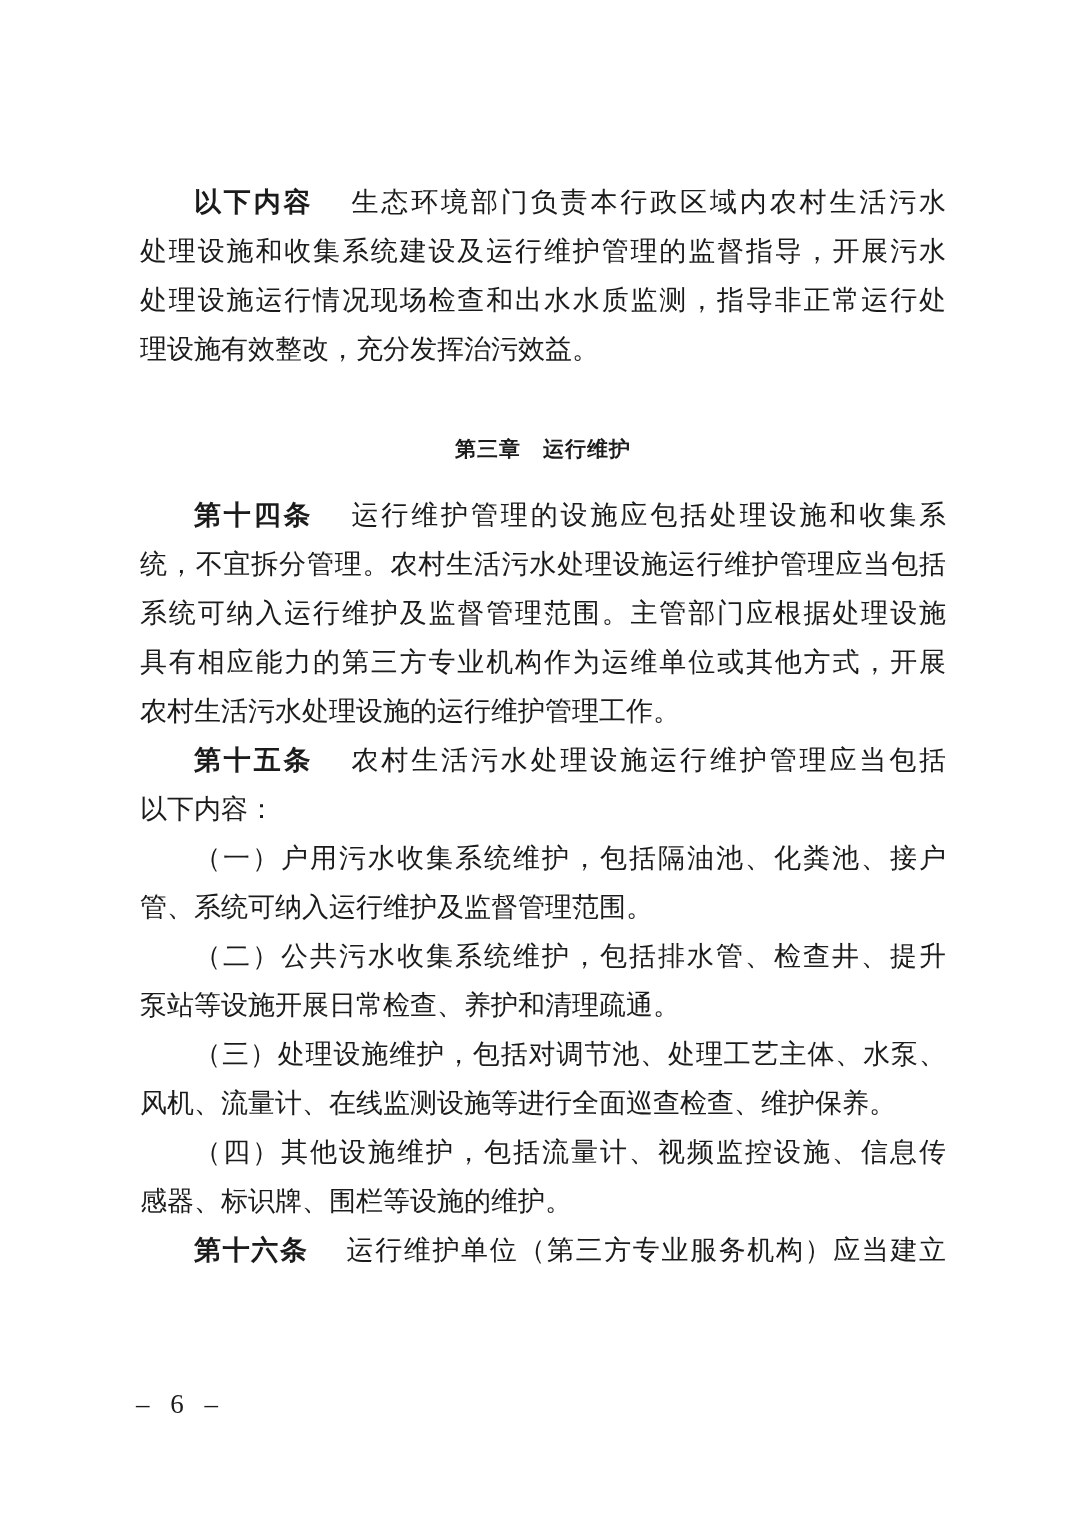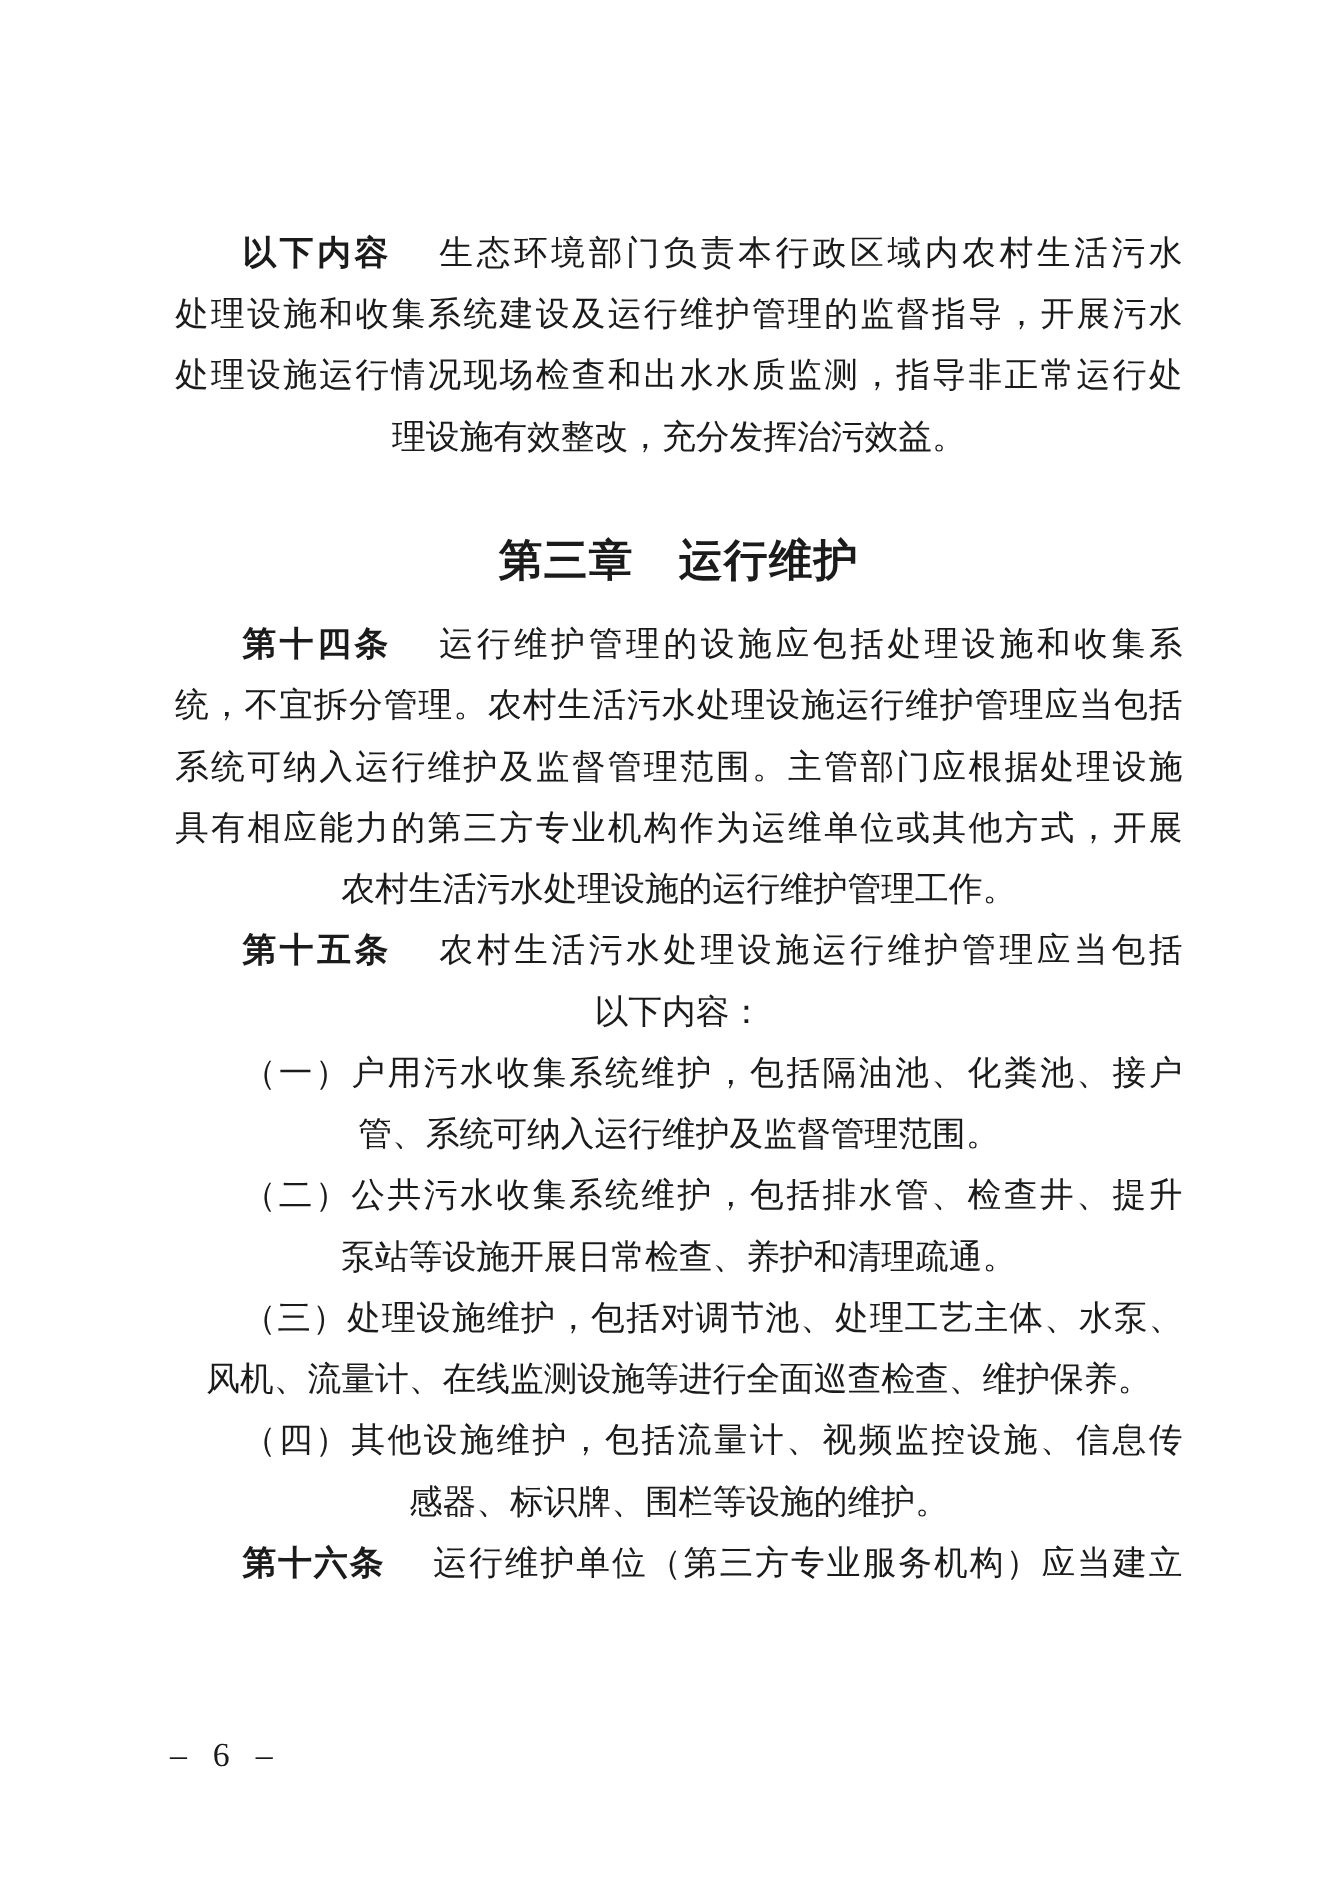--- a/index.html
+++ b/index.html
@@ -24,31 +24,31 @@
   section { margin: 0; padding: 0; }
   .line {
     font-size: 27px;
     line-height: 49px;
     height: 49px;
     text-align: justify;
     text-align-last: justify;
   }
   .line.first { padding-left: 54px; }
   .line.last {
-    text-align: center;
+    text-align: left;
     text-align-last: auto;
   }
   .num {
     font-weight: bold;
     margin-right: 38px;
   }
   .chapter {
     font-family: "Liberation Sans", "DejaVu Sans", sans-serif;
     font-weight: bold;
-    font-size: 35px;
+    font-size: 21px;
     line-height: 49px;
     text-align: center;
     margin: 50px 0 18px 0;
     letter-spacing: 1px;
   }
   .pageno {
     position: absolute;
     left: 136px;
     top: 1384px;
     font-size: 27px;

